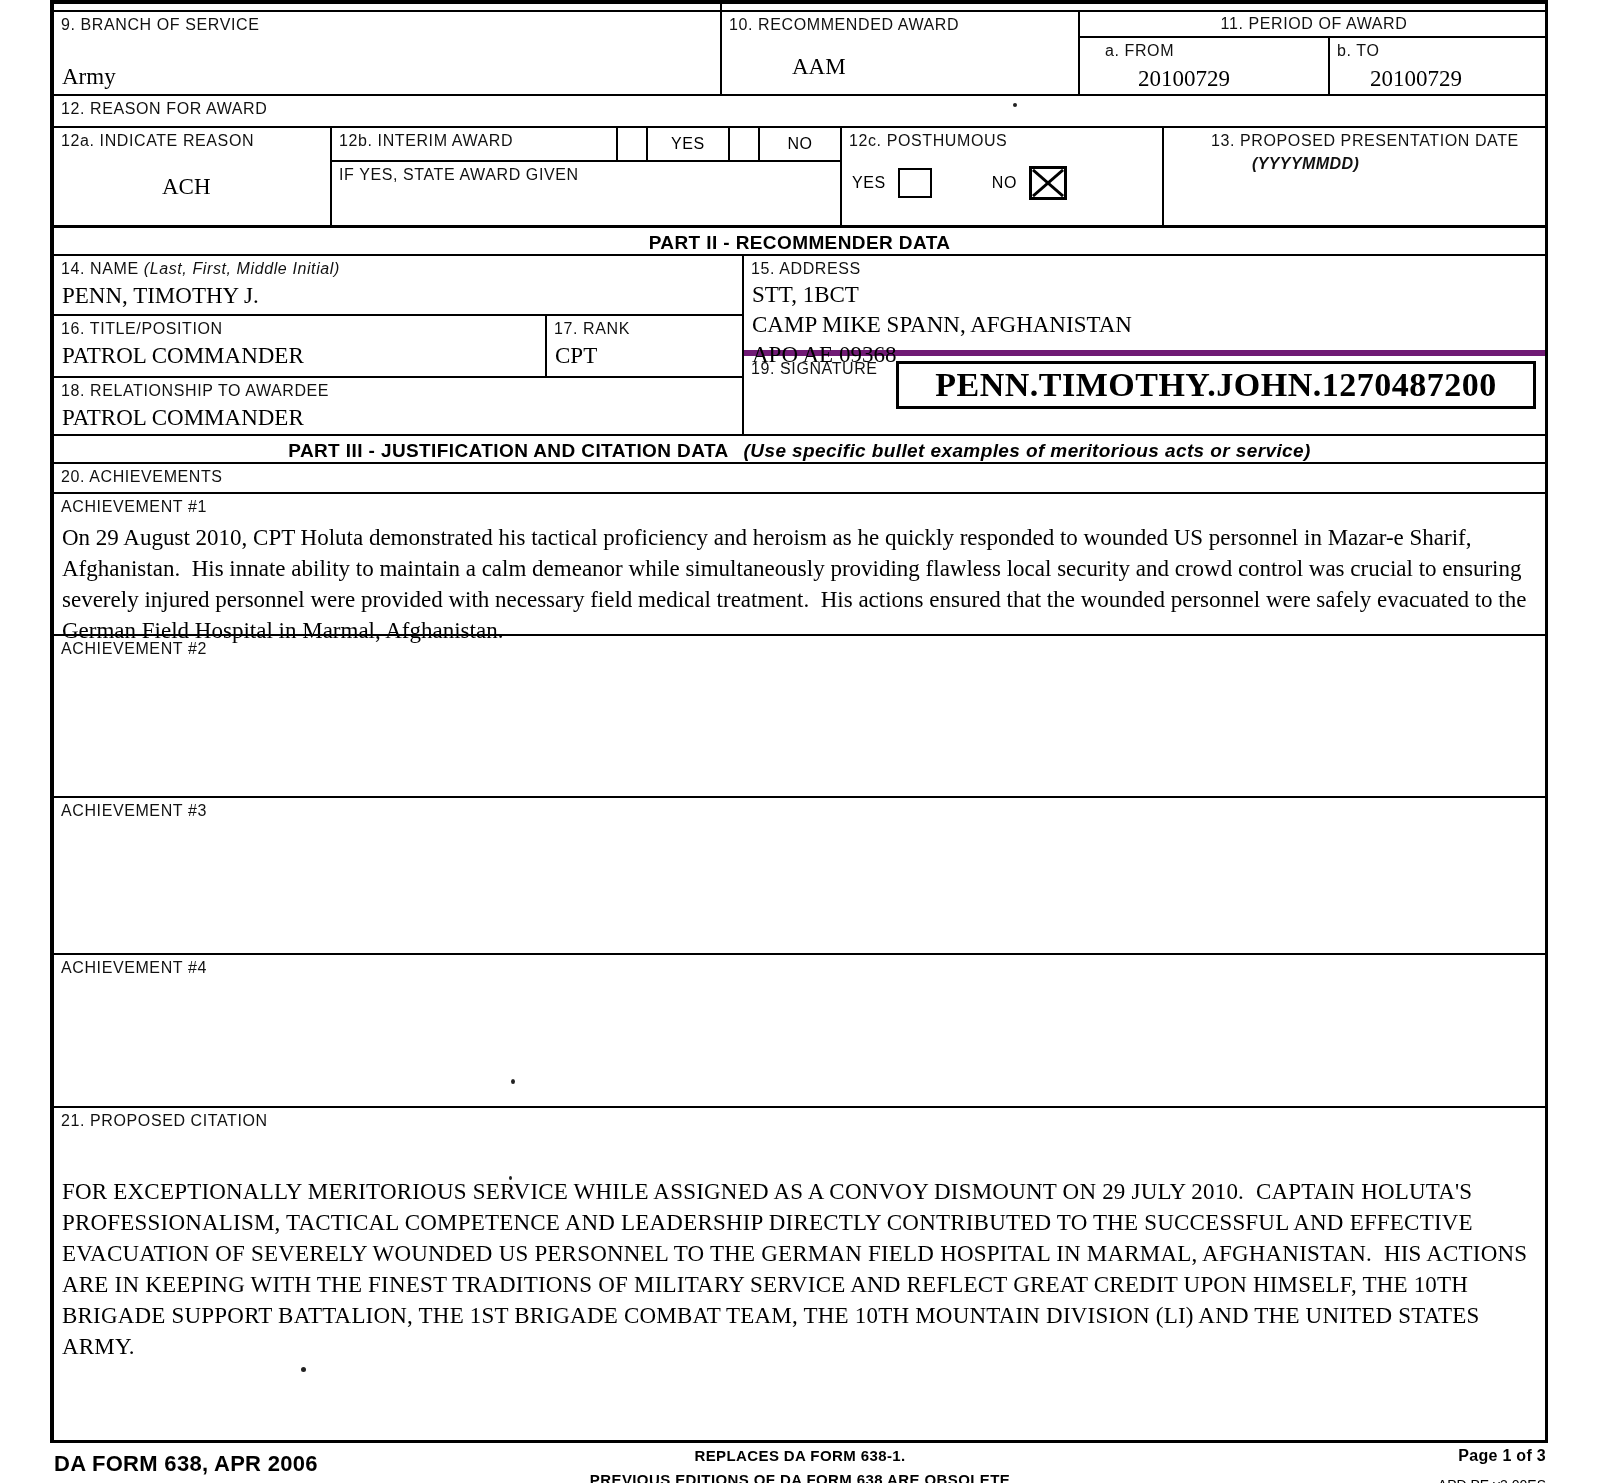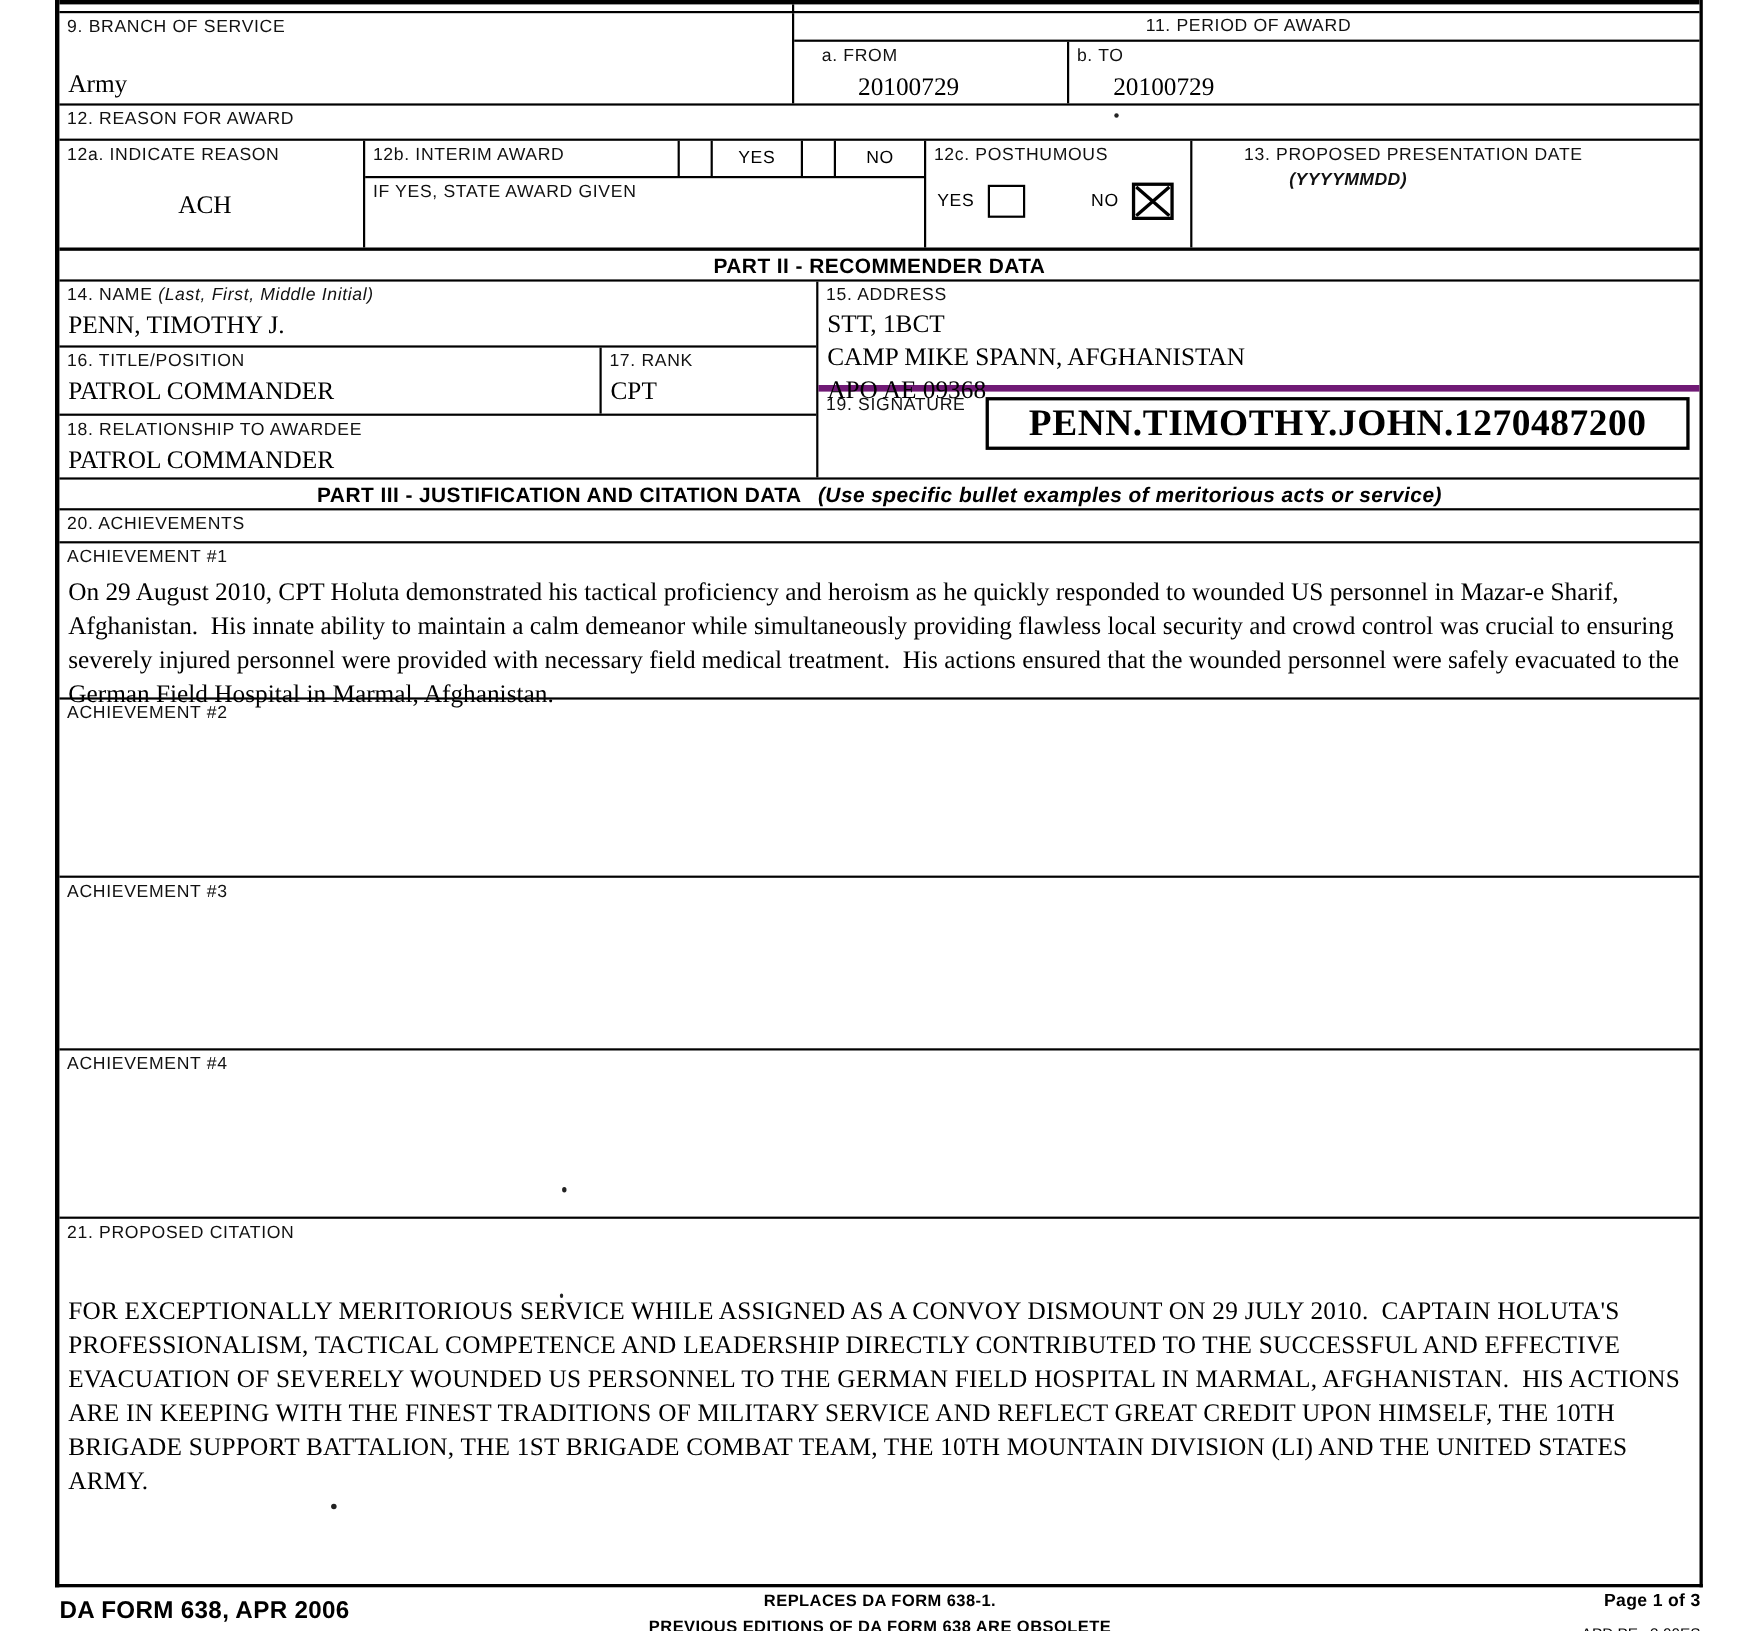--- a/index.html
+++ b/index.html
@@ -33,21 +33,21 @@
 
   .r12abc{height:100px;border-bottom:3px solid #000;}
   .box12a{width:278px;border-right:2px solid #000;}
   .v-ach{margin:24px 0 0 108px;}
   .box12b{width:510px;border-right:2px solid #000;display:flex;flex-direction:column;}
   .b12b-top{display:flex;height:34px;border-bottom:2px solid #000;box-sizing:border-box;align-items:stretch;}
   .b12b-lbl{flex:1;}
   .cell{border-left:2px solid #000;box-sizing:border-box;}
   .cell-sm{width:30px;}
   .cell-yn{width:82px;display:flex;align-items:center;justify-content:center;font-size:16px;letter-spacing:0.6px;}
-  .box12c{width:242px;border-right:2px solid #000;}
+  .box12c{width:322px;border-right:2px solid #000;}
   .b12c-row{display:flex;align-items:center;margin-top:16px;padding-left:10px;}
   .yn-lbl{font-size:16px;letter-spacing:0.6px;}
   .cb{display:inline-block;width:34px;height:30px;border:2px solid #000;margin-left:12px;box-sizing:border-box;}
   .cb-x{width:38px;height:34px;border:3px solid #000;position:relative;}
   .cb-x svg{position:absolute;left:0;top:0;width:100%;height:100%;}
   .no-lbl{margin-left:60px;}
   .box13{flex:1;padding-left:40px;}
   .fmt{font-style:italic;font-weight:bold;padding-left:48px;letter-spacing:0.4px;margin-top:1px;}
 
   .part-hdr{height:28px;border-bottom:2px solid #000;text-align:center;font-weight:bold;
@@ -106,20 +106,24 @@
     <div class="top-strip">
       <div class="ts-div"></div>
     </div>
 
     <div class="row r9">
       <div class="box box9">
         <div class="lbl">9. BRANCH OF SERVICE</div>
         <div class="spacer"></div>
         <div class="val v-army">Army</div>
       </div>
+      <div class="box box10">
+        <div class="lbl">10. RECOMMENDED AWARD</div>
+        <div class="val v-aam">AAM</div>
+      </div>
       <div class="box box11">
         <div class="lbl b11-hdr">11. PERIOD OF AWARD</div>
         <div class="b11-sub">
           <div class="box b11a">
             <div class="lbl">a. FROM</div>
             <div class="val v-date">20100729</div>
           </div>
           <div class="box b11b">
             <div class="lbl">b. TO</div>
             <div class="val v-date">20100729</div>

